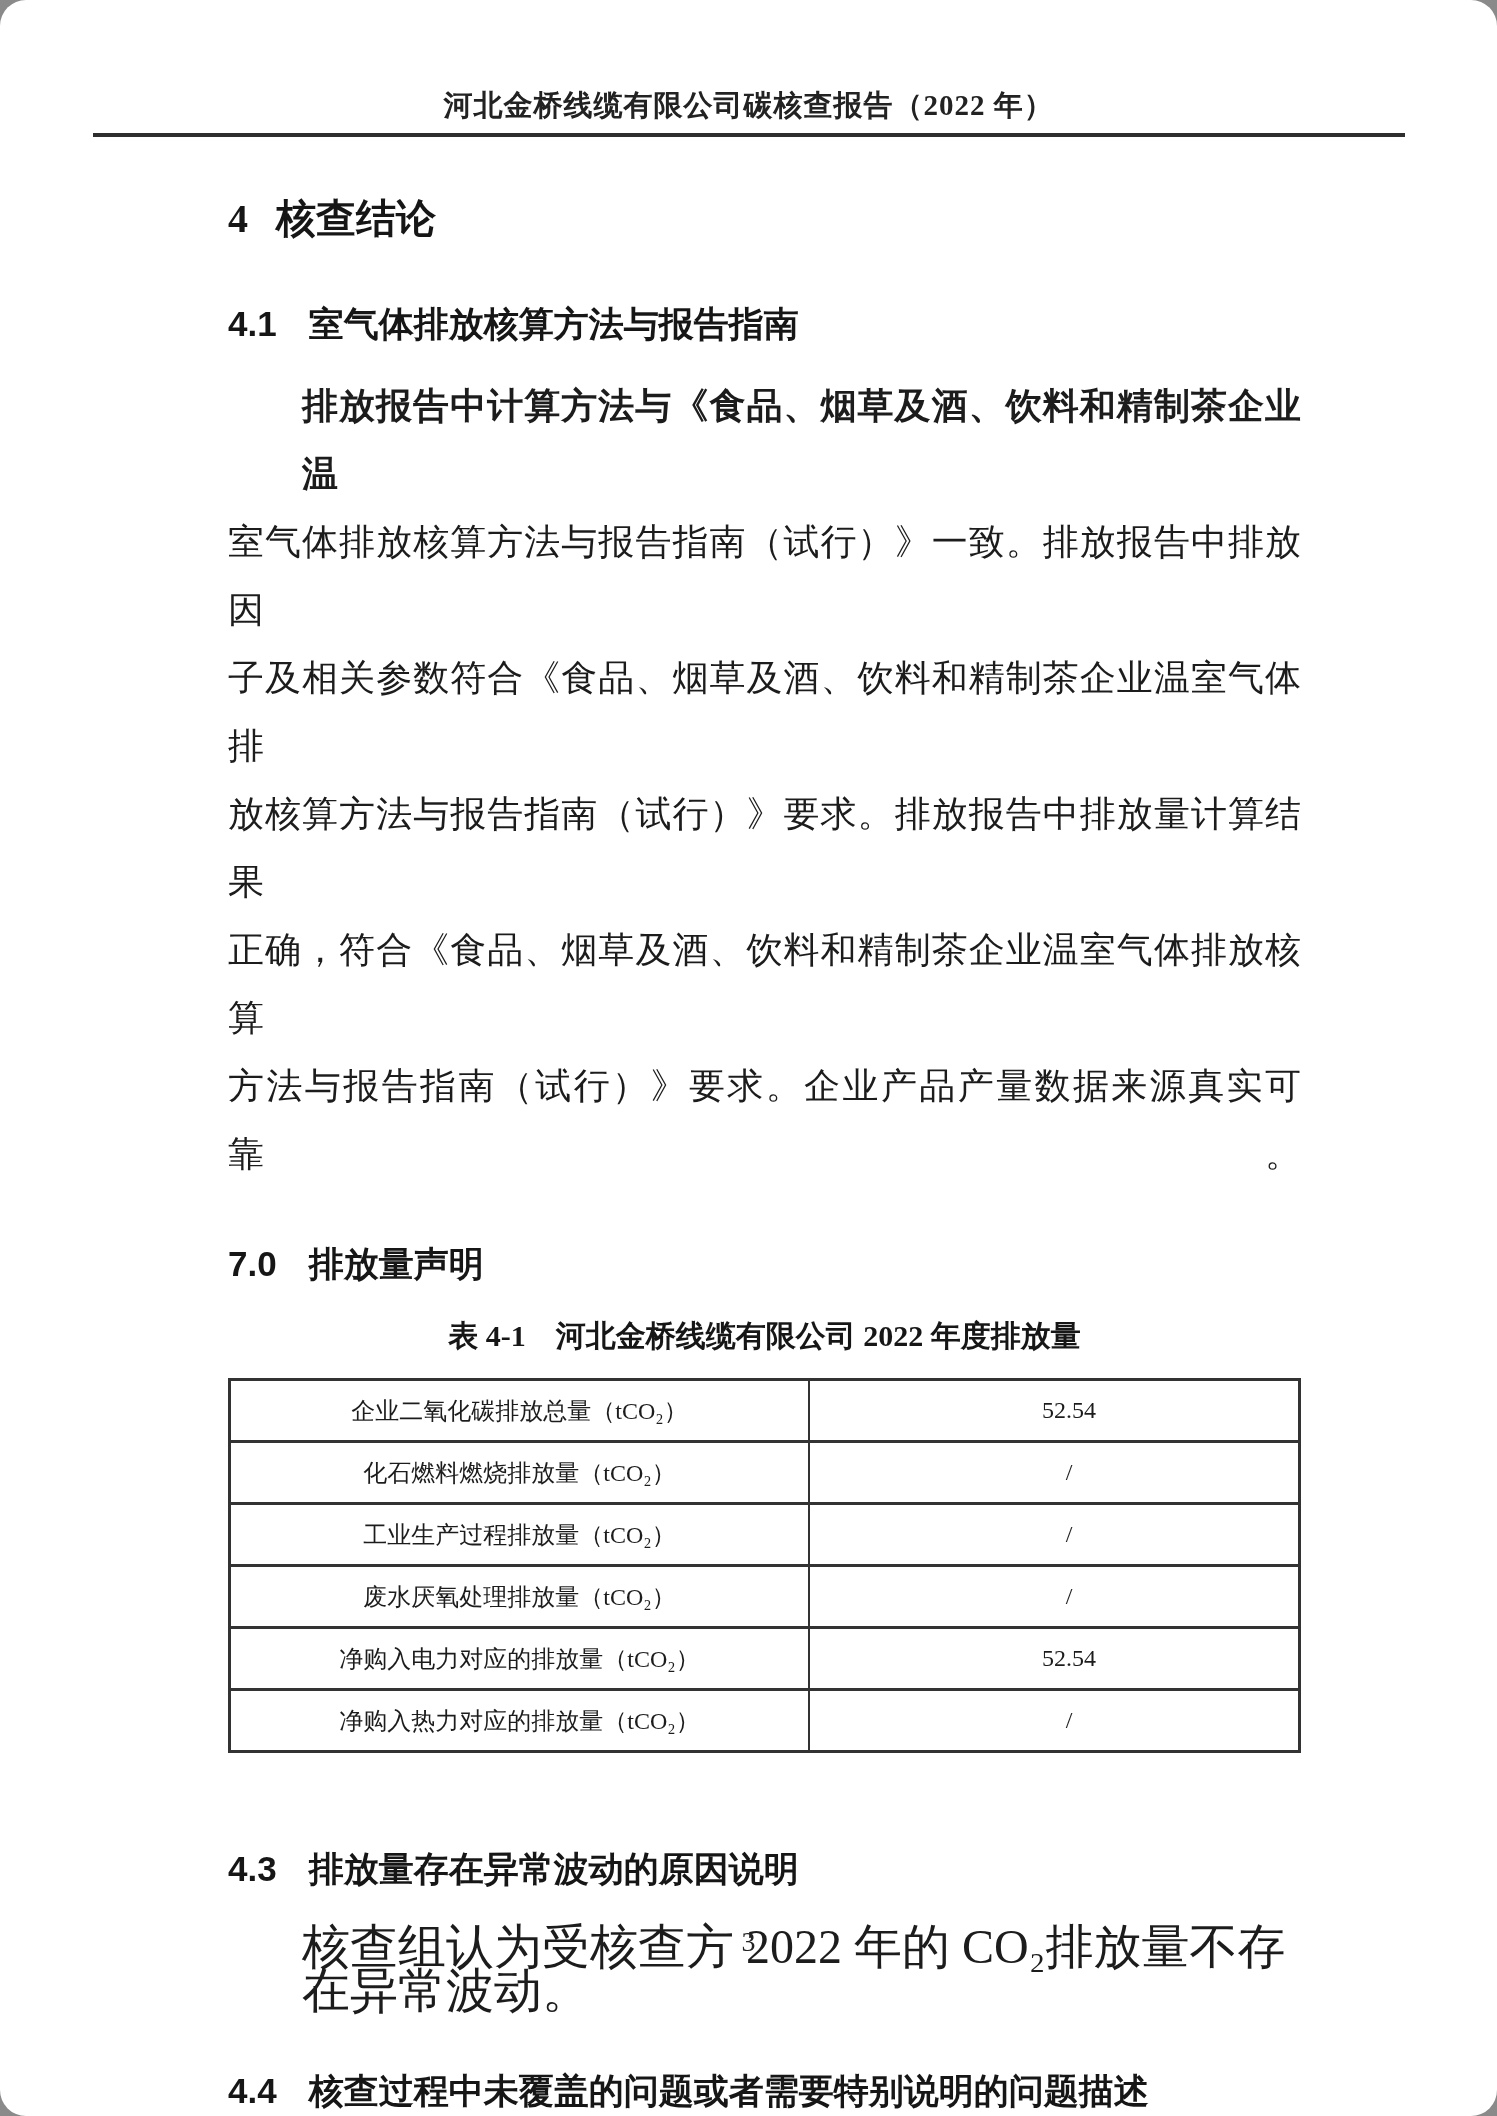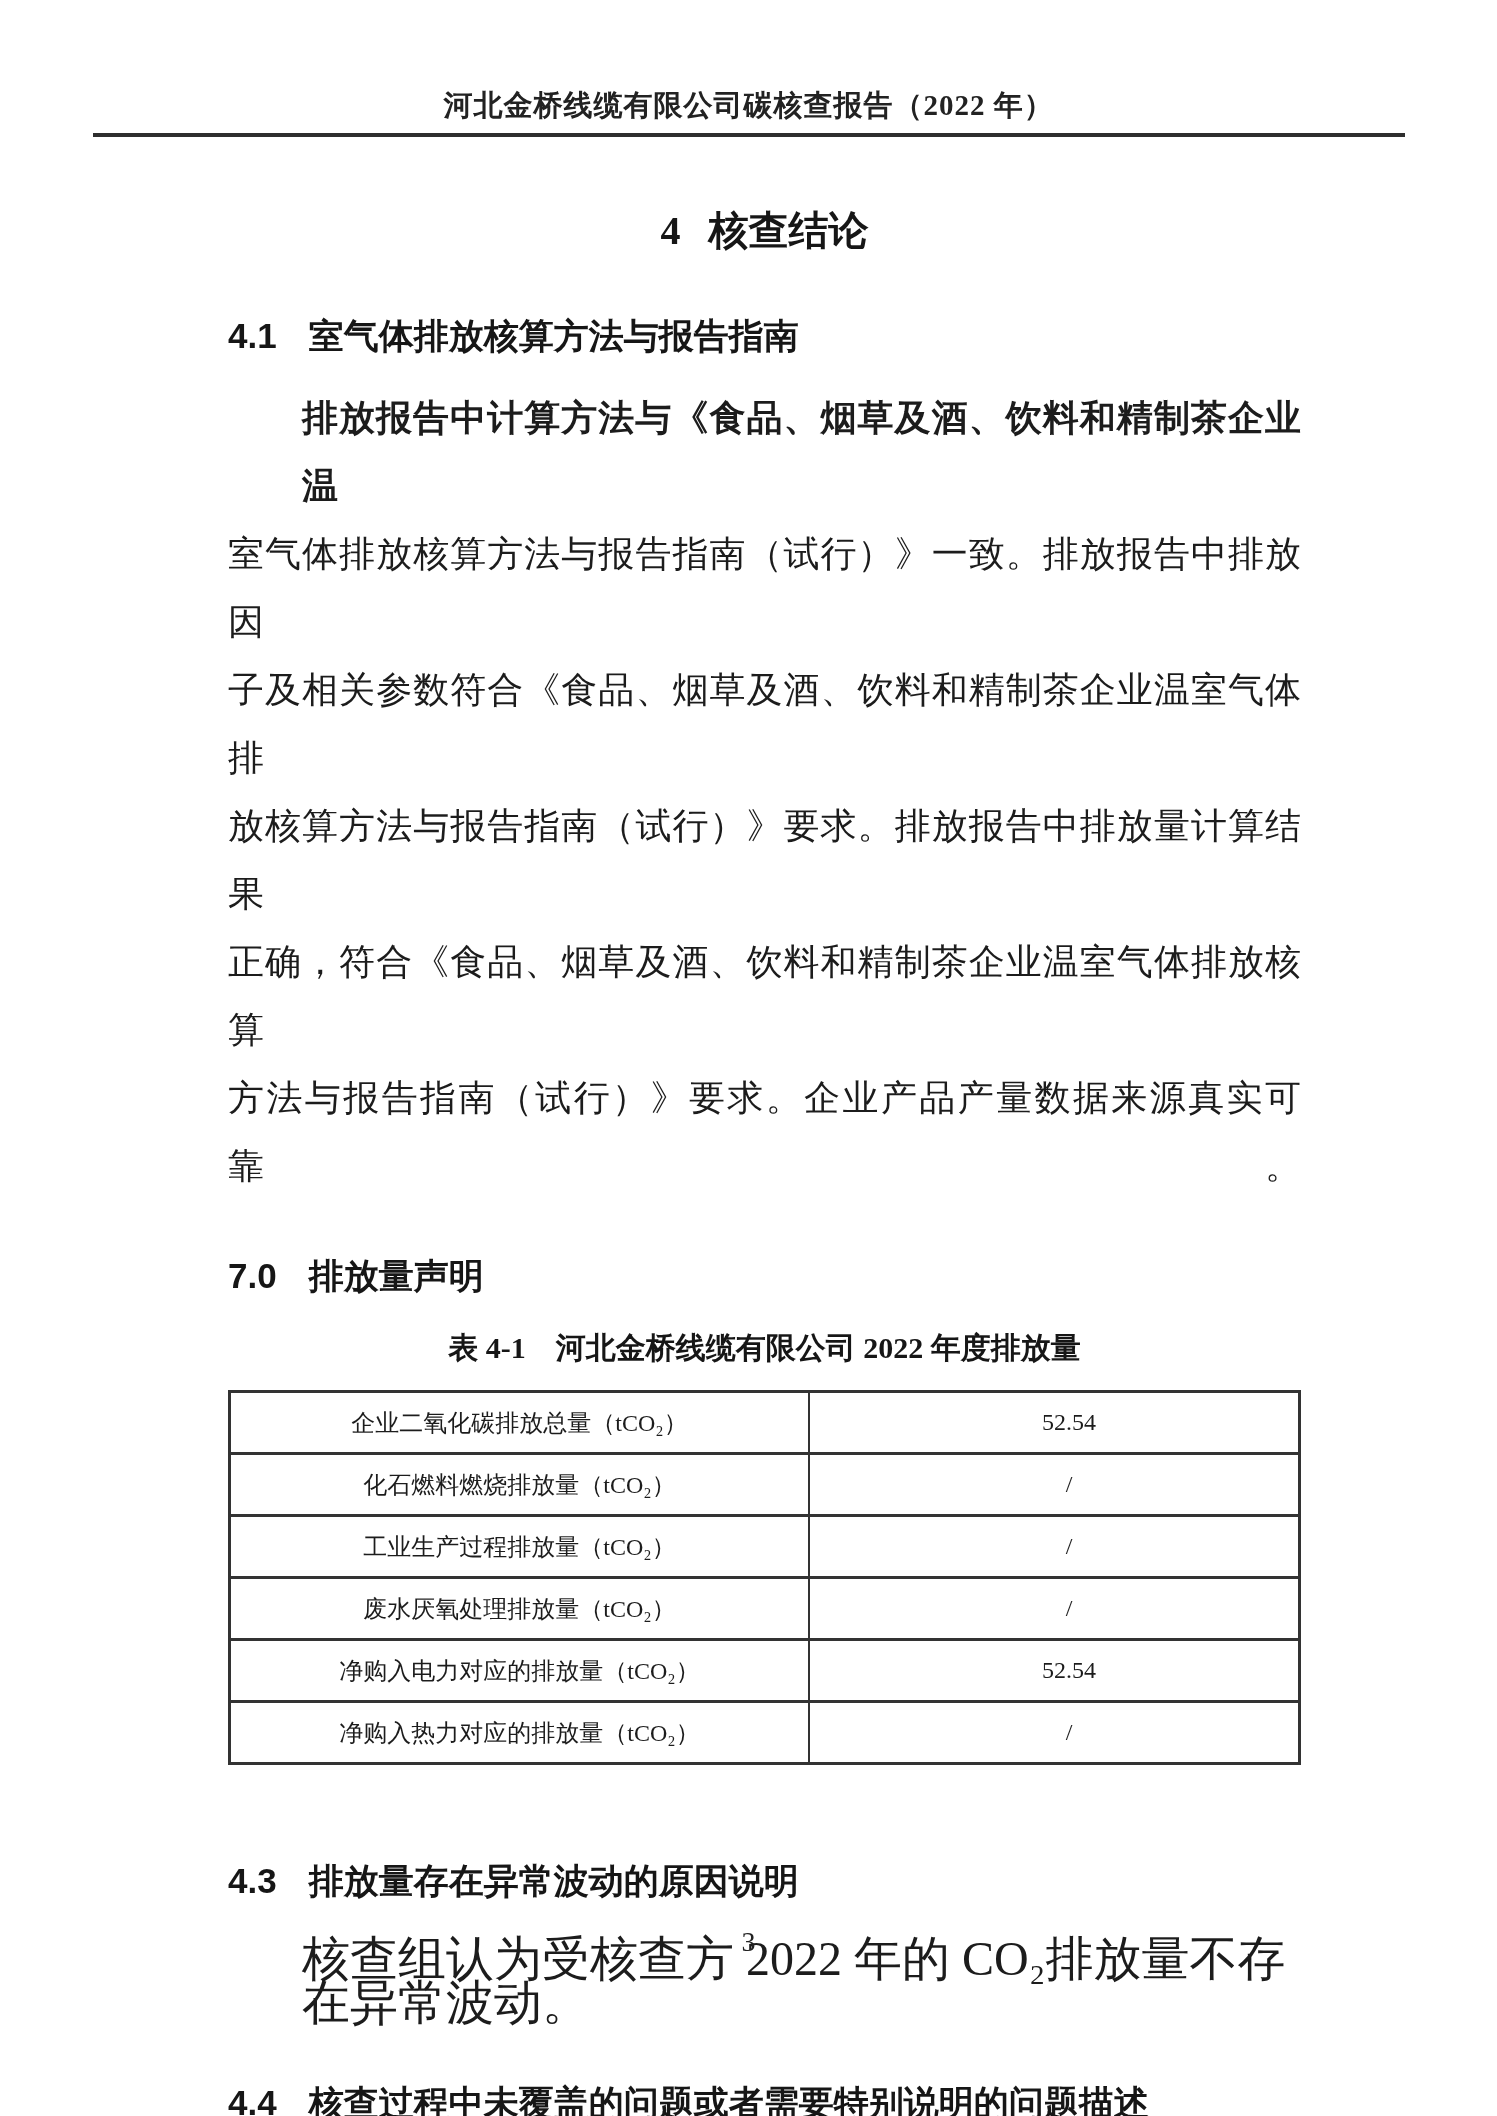--- a/index.html
+++ b/index.html
@@ -5,20 +5,21 @@
   html, body { margin: 0; padding: 0; background: #8a8a8a; }
   .page {
     position: relative;
     width: 1497px;
     height: 2116px;
     margin: 0 auto;
     background: #ffffff;
     color: #1f1f1f;
     font-family: "Liberation Serif", serif;
     overflow: hidden;
+    border-radius: 26px;
   }
   
   .doc-header {
     position: absolute;
     top: 86px; left: 0; right: 0;
     text-align: center;
     font-size: 29px;
     font-weight: 700;
     letter-spacing: 1px;
     color: #222;
@@ -34,23 +35,22 @@
     position: absolute;
     top: 195px;
     left: 228px;
     right: 196px;
   }
   .h1 {
     font-family: "Liberation Sans", sans-serif;
     font-weight: 700;
     font-size: 40px;
     line-height: 46px;
-    margin: 12px 0 62px 0;
+    margin: 0 0 62px 0;
     color: #161616;
-    text-align: center;
   }
   .h1 .sec-num { margin-right: 28px; font-family: "Liberation Serif", serif; }
   .h2 {
     font-family: "Liberation Sans", sans-serif;
     font-weight: 700;
     font-size: 35px;
     line-height: 40px;
     margin: 0;
     color: #161616;
   }

